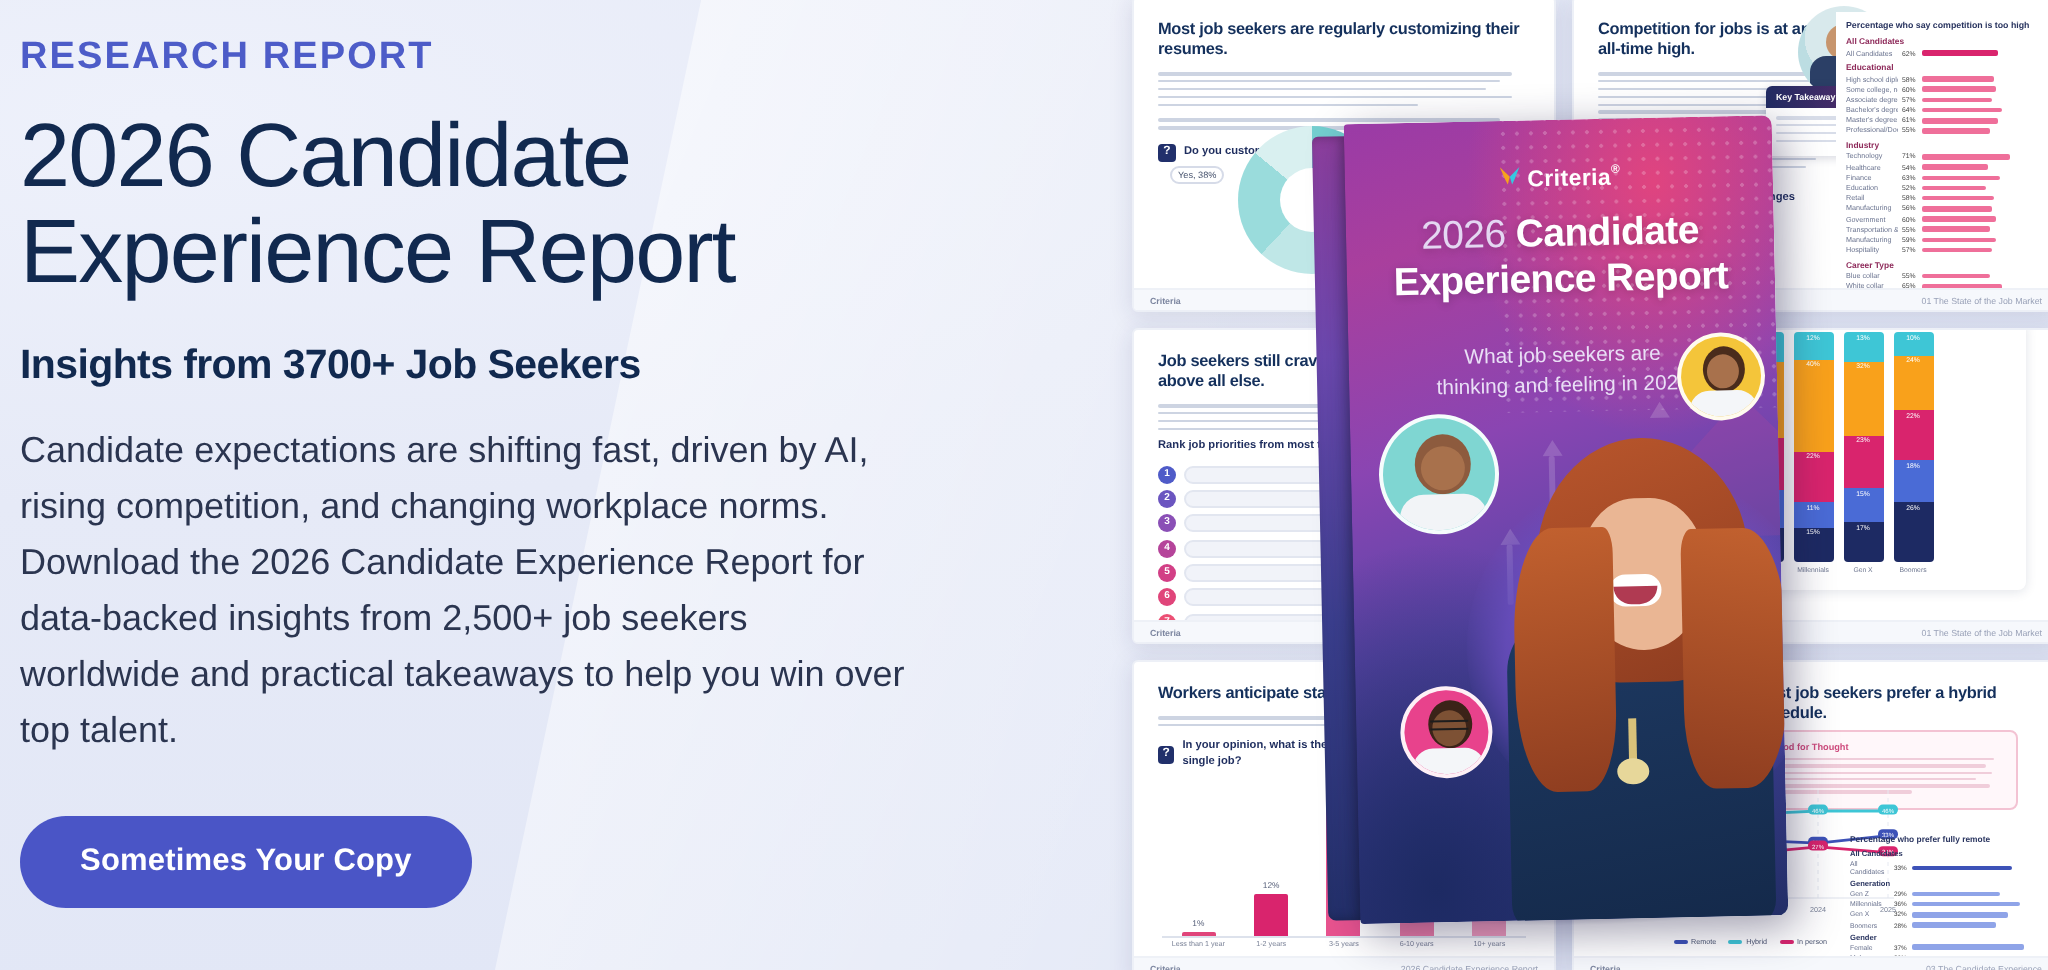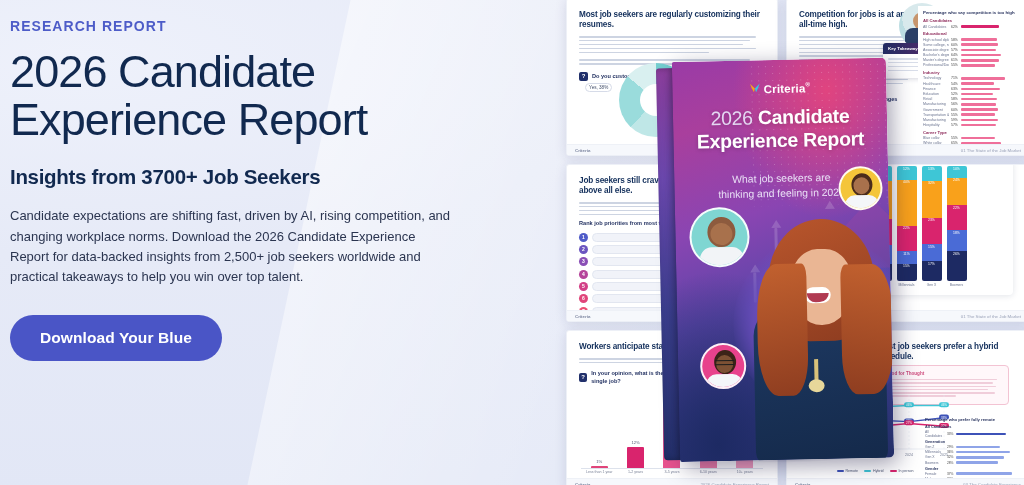--- a/index.html
+++ b/index.html
@@ -19,33 +19,33 @@
   }
   .hero-sheen {
     position:absolute; left:300px; top:-120px; width:420px; height:760px;
     background:linear-gradient(100deg, rgba(255,255,255,.55), rgba(255,255,255,0));
     transform:rotate(12deg); pointer-events:none;
   }
 
   
   .copy { position:absolute; left:10px; top:18px; width:470px; z-index:6; }
   .eyebrow {
-    font-size:14px; font-weight:bold; letter-spacing:1.05px;
+    font-size:19px; font-weight:bold; letter-spacing:1.05px;
     color:#4d5cc8; text-transform:uppercase; margin-bottom:14px;
   }
   .headline {
     font-size:45px; line-height:1.06; font-weight:normal;
     color:#11294f; letter-spacing:-0.9px; margin-bottom:22px;
   }
   .subhead {
     font-size:20.5px; font-weight:bold; color:#11294f;
     letter-spacing:-.3px; margin-bottom:17px;
   }
   .bodytext {
-    font-size:13px; line-height:1.55; color:#2b3550; width:448px;
+    font-size:18px; line-height:1.55; color:#2b3550; width:448px;
     margin-bottom:28px;
   }
   .cta {
     display:inline-block; border:none; cursor:pointer;
     background:#4a55c6; color:#fff;
     font-family:"Liberation Sans", sans-serif;
     font-size:15.5px; font-weight:bold; letter-spacing:.1px;
     padding:14px 30px; border-radius:999px;
   }
 
@@ -235,21 +235,21 @@
   <div class="hero-sheen"></div>
 
   <div class="copy">
     <div class="eyebrow">RESEARCH REPORT</div>
     <h1 class="headline">
       <span>2026 Candidate</span><br>
       <span>Experience Report</span>
     </h1>
     <div class="subhead">Insights from 3700+ Job Seekers</div>
     <p class="bodytext">Candidate expectations are shifting fast, driven by AI, rising competition, and changing workplace norms. Download the 2026 Candidate Experience Report for data-backed insights from 2,500+ job seekers worldwide and practical takeaways to help you win over top talent.</p>
-    <button class="cta">Download Your Blue</button>
+    <button class="cta">Sometimes Your Copy</button>
   </div>
 
   <div class="showcase">
 
     <div class="sheet s1">
       <div class="sh-pad">
         <div class="sh-title">Most job seekers are regularly customizing their resumes.</div>
         <div class="lines">
           <div class="ln w95"></div>
             <div class="ln w92"></div>

